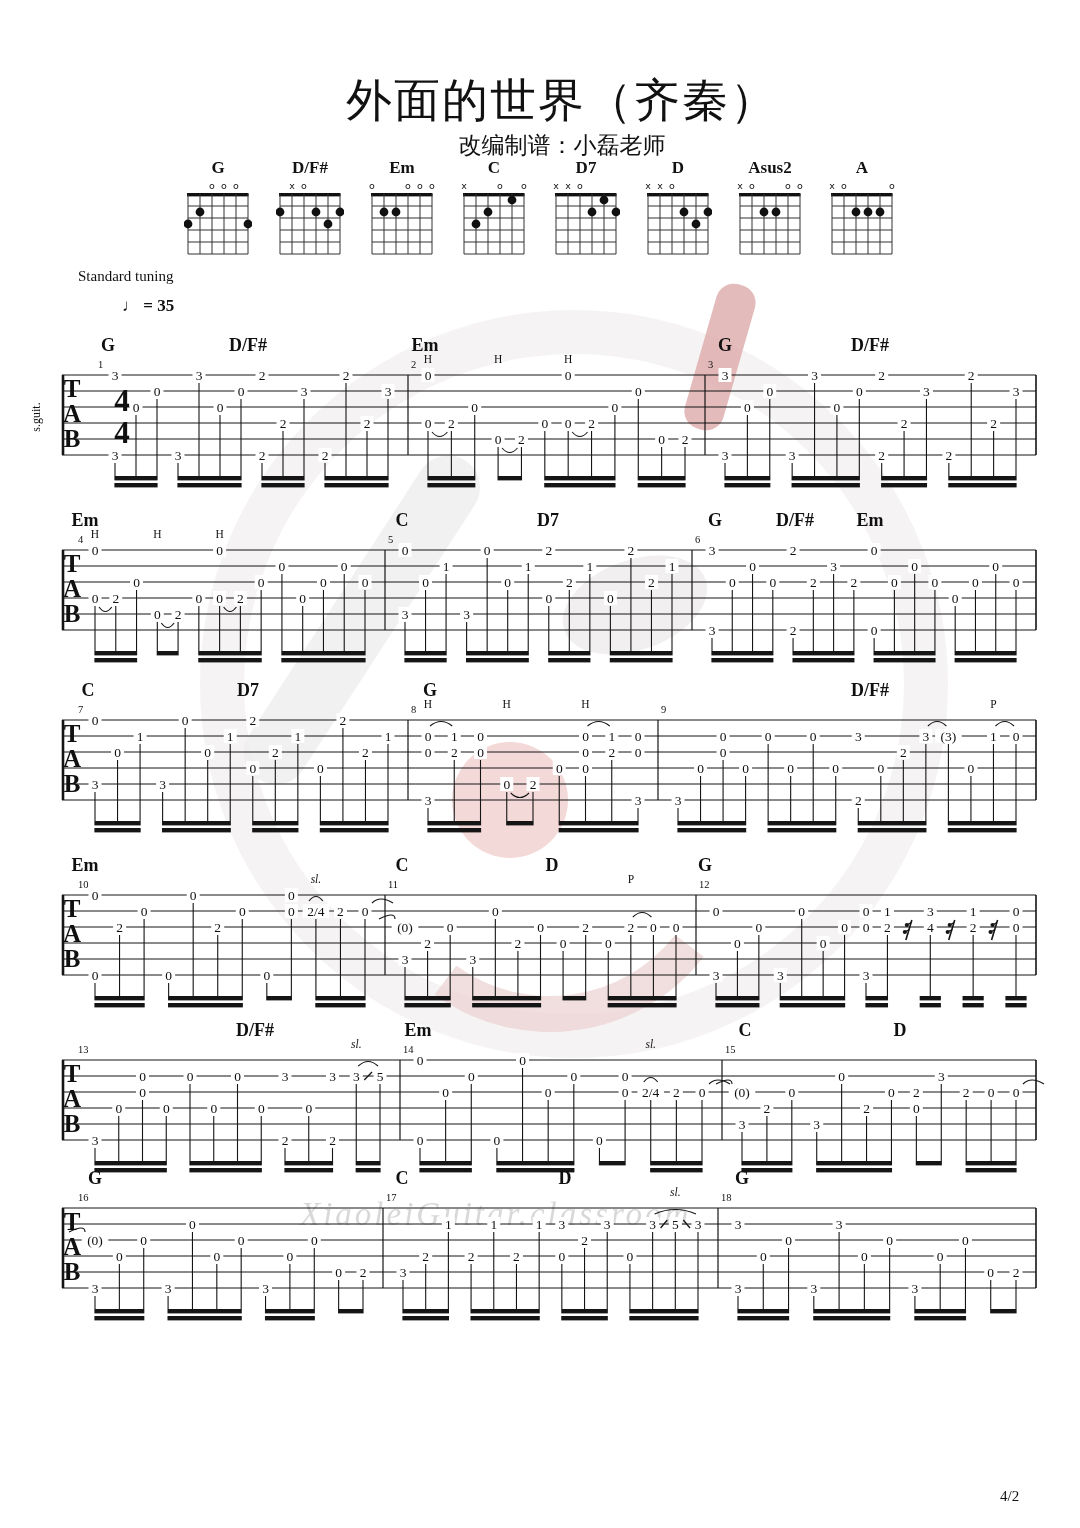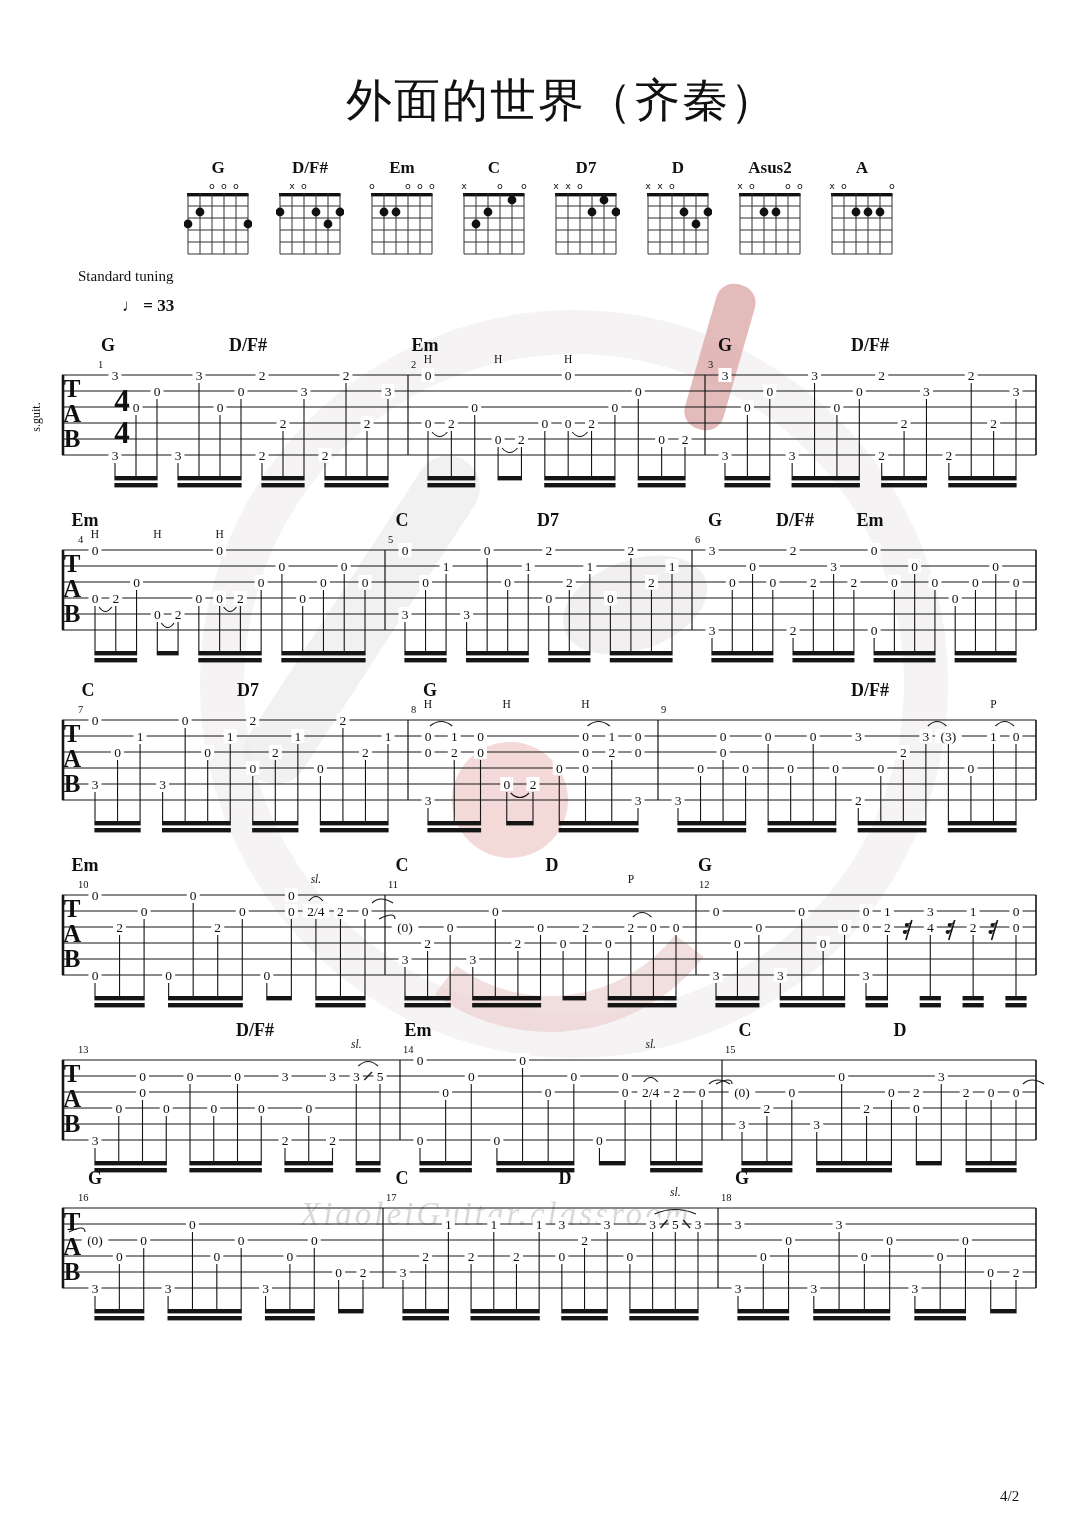--- a/index.html
+++ b/index.html
@@ -47,20 +47,21 @@
 
   <div class="wm wm-ring"></div>
   <div class="wm wm-swoosh"></div>
   <div class="wm wm-rednote"></div>
   <div class="wm wm-grayblob"></div>
   <div class="wm wm-pinkarc"></div>
   <div class="wm wm-pinkdot"></div>
   <div class="wm wm-en">XiaoleiGuitar.classroom</div>
 
   <div class="hdr title">外面的世界（齐秦）</div>
+  <div class="hdr subtitle">改编制谱：小磊老师</div>
 
   <div class="chordrow" id="chordRow">
       <div class="chord-block"><div class="chord-name">G</div><svg width="68" height="82">
           <text x="28" y="11" text-anchor="middle" class="cd-mark">o</text>
           <text x="40" y="11" text-anchor="middle" class="cd-mark">o</text>
           <text x="52" y="11" text-anchor="middle" class="cd-mark">o</text>
           <rect x="3" y="15" width="61.5" height="3.4" fill="#111"></rect>
           <line x1="4" y1="28" x2="64" y2="28" stroke="#333" stroke-width="1"></line>
           <line x1="4" y1="40" x2="64" y2="40" stroke="#333" stroke-width="1"></line>
           <line x1="4" y1="52" x2="64" y2="52" stroke="#333" stroke-width="1"></line>
@@ -212,21 +213,21 @@
           <line x1="40" y1="16" x2="40" y2="76" stroke="#333" stroke-width="1"></line>
           <line x1="52" y1="16" x2="52" y2="76" stroke="#333" stroke-width="1"></line>
           <line x1="64" y1="16" x2="64" y2="76" stroke="#333" stroke-width="1"></line>
           <circle cx="28" cy="34" r="4.4" fill="#111"></circle>
           <circle cx="40" cy="34" r="4.4" fill="#111"></circle>
           <circle cx="52" cy="34" r="4.4" fill="#111"></circle>
         </svg></div>
     </div>
 
   <div class="tuning">Standard tuning</div>
-  <div class="tempo">♩ = 33</div>
+  <div class="tempo">♩ = 35</div>
 
   <svg id="score" width="1080" height="1528">
       <g>
         <line x1="62" y1="375" x2="1036" y2="375" stroke="#151515" stroke-width="1"></line>
         <line x1="62" y1="391" x2="1036" y2="391" stroke="#151515" stroke-width="1"></line>
         <line x1="62" y1="407" x2="1036" y2="407" stroke="#151515" stroke-width="1"></line>
         <line x1="62" y1="423" x2="1036" y2="423" stroke="#151515" stroke-width="1"></line>
         <line x1="62" y1="439" x2="1036" y2="439" stroke="#151515" stroke-width="1"></line>
         <line x1="62" y1="455" x2="1036" y2="455" stroke="#151515" stroke-width="1"></line>
         <line x1="63" y1="375" x2="63" y2="455" stroke="#151515" stroke-width="2.6"></line>

